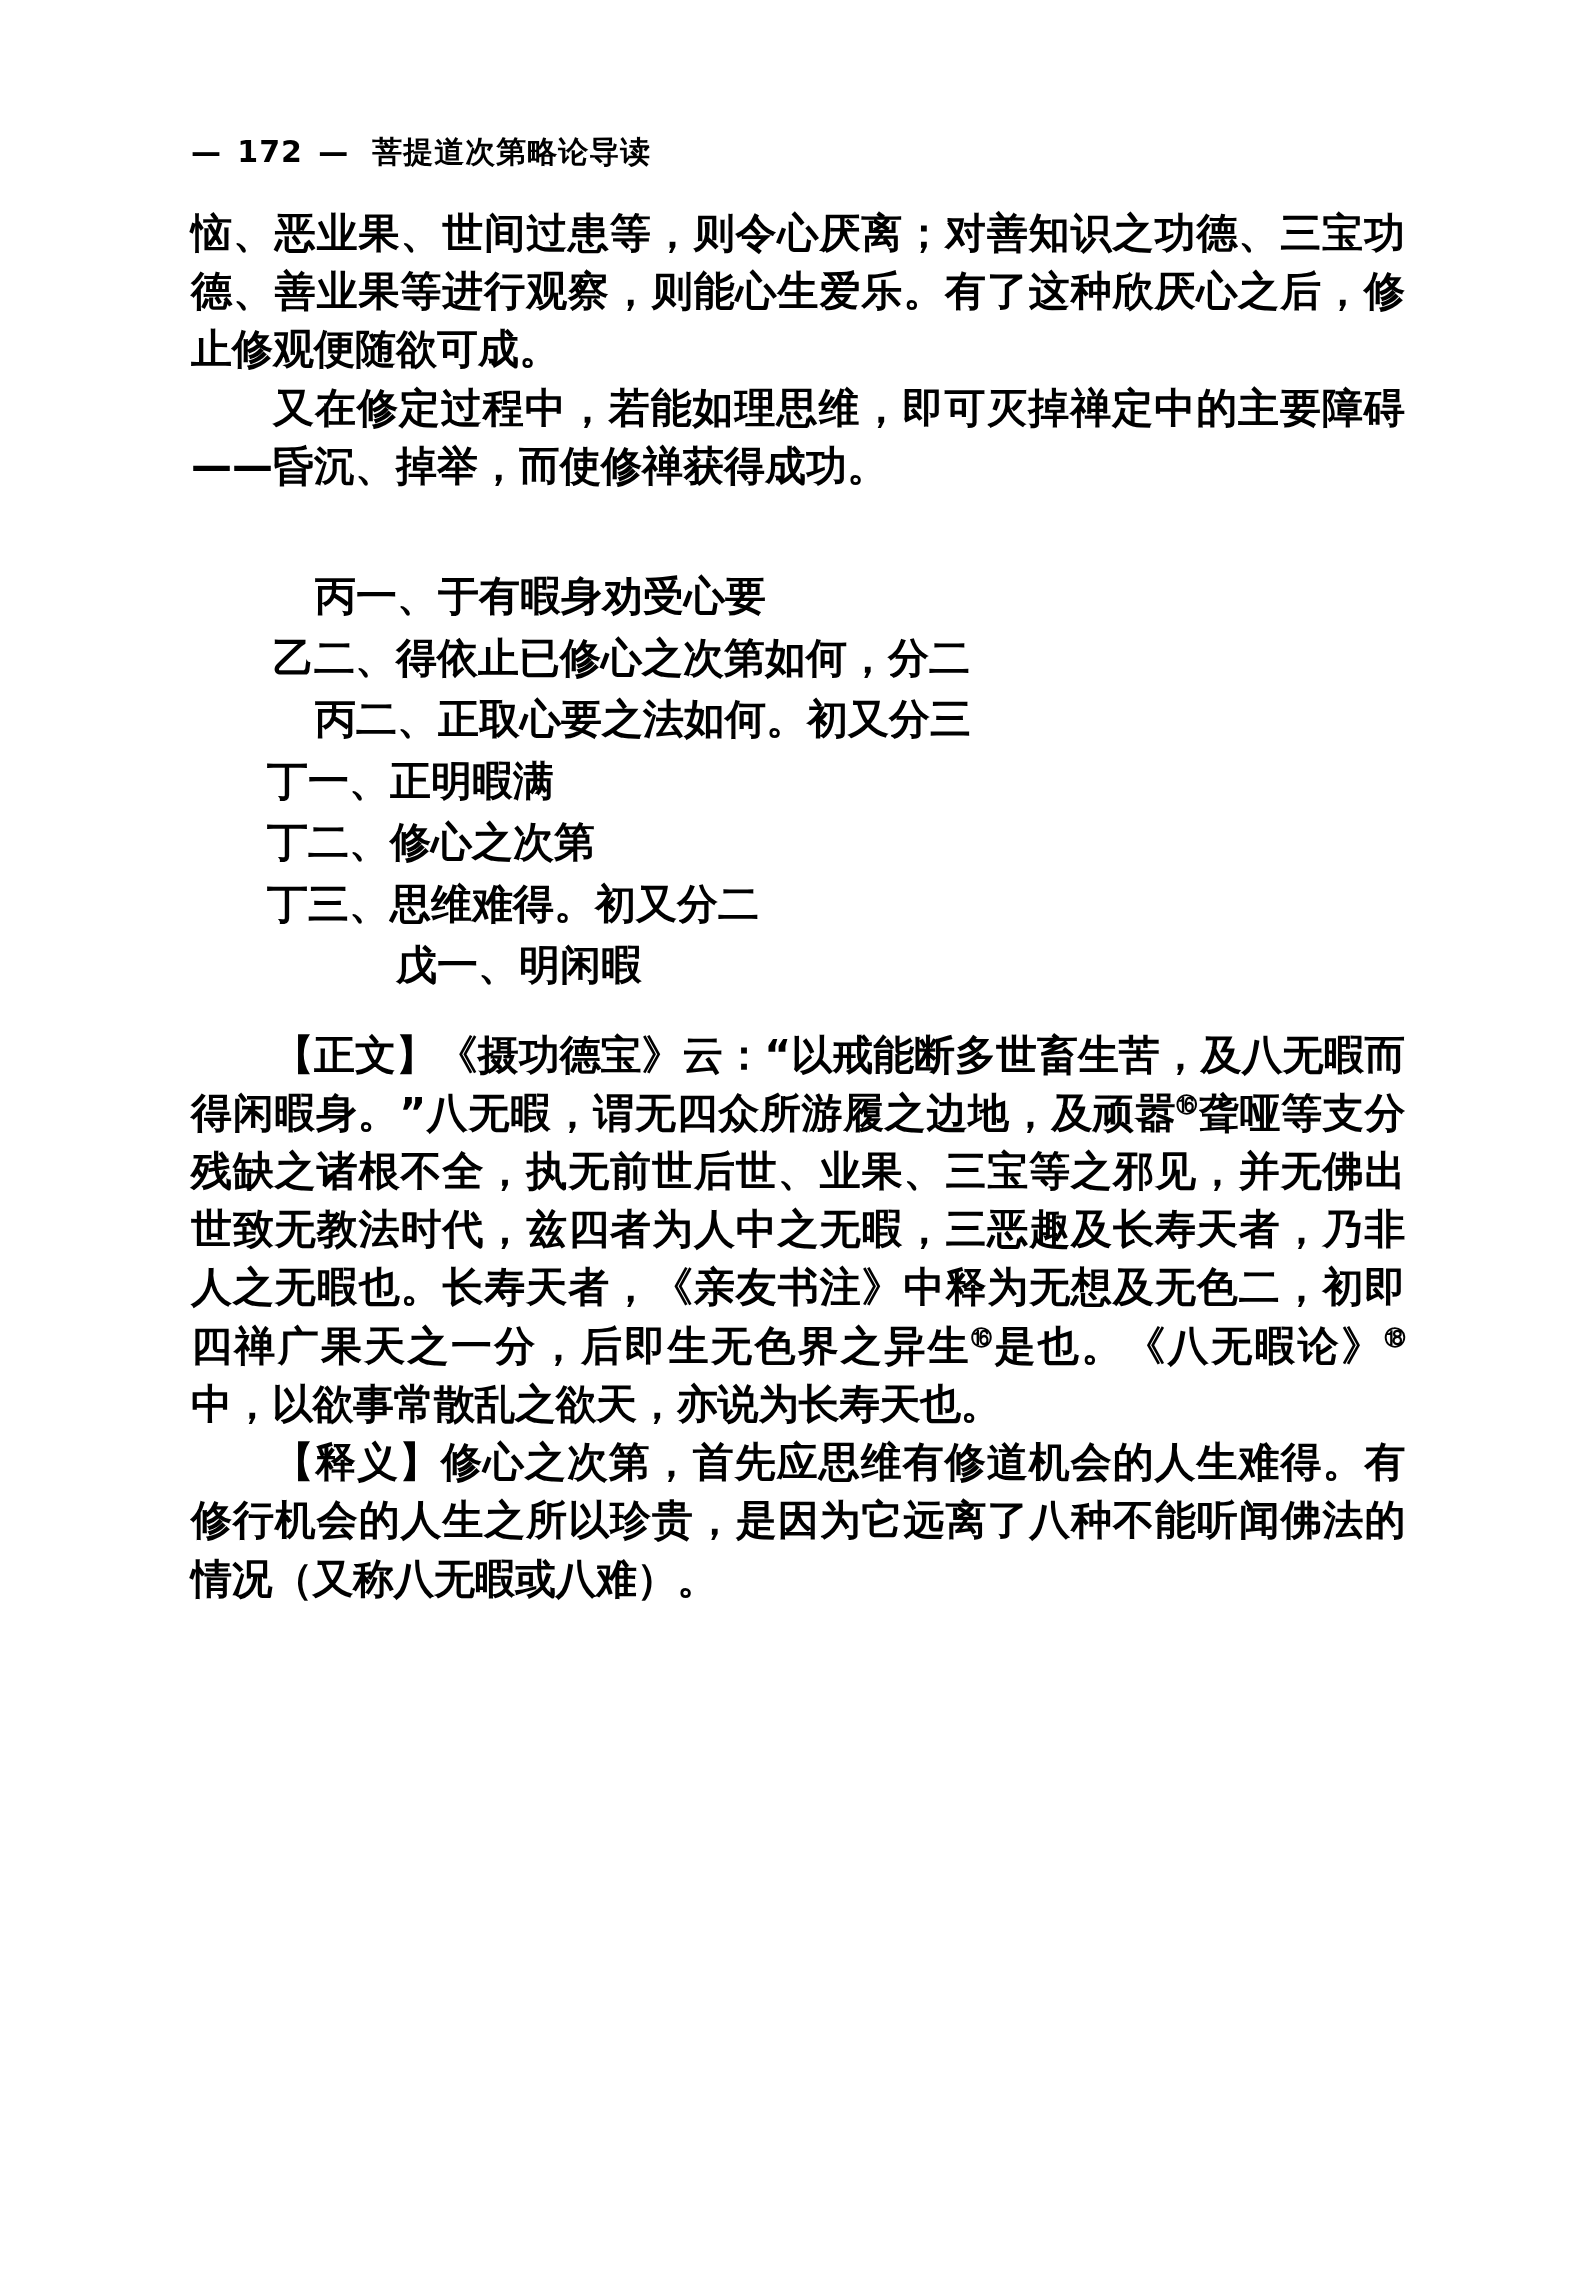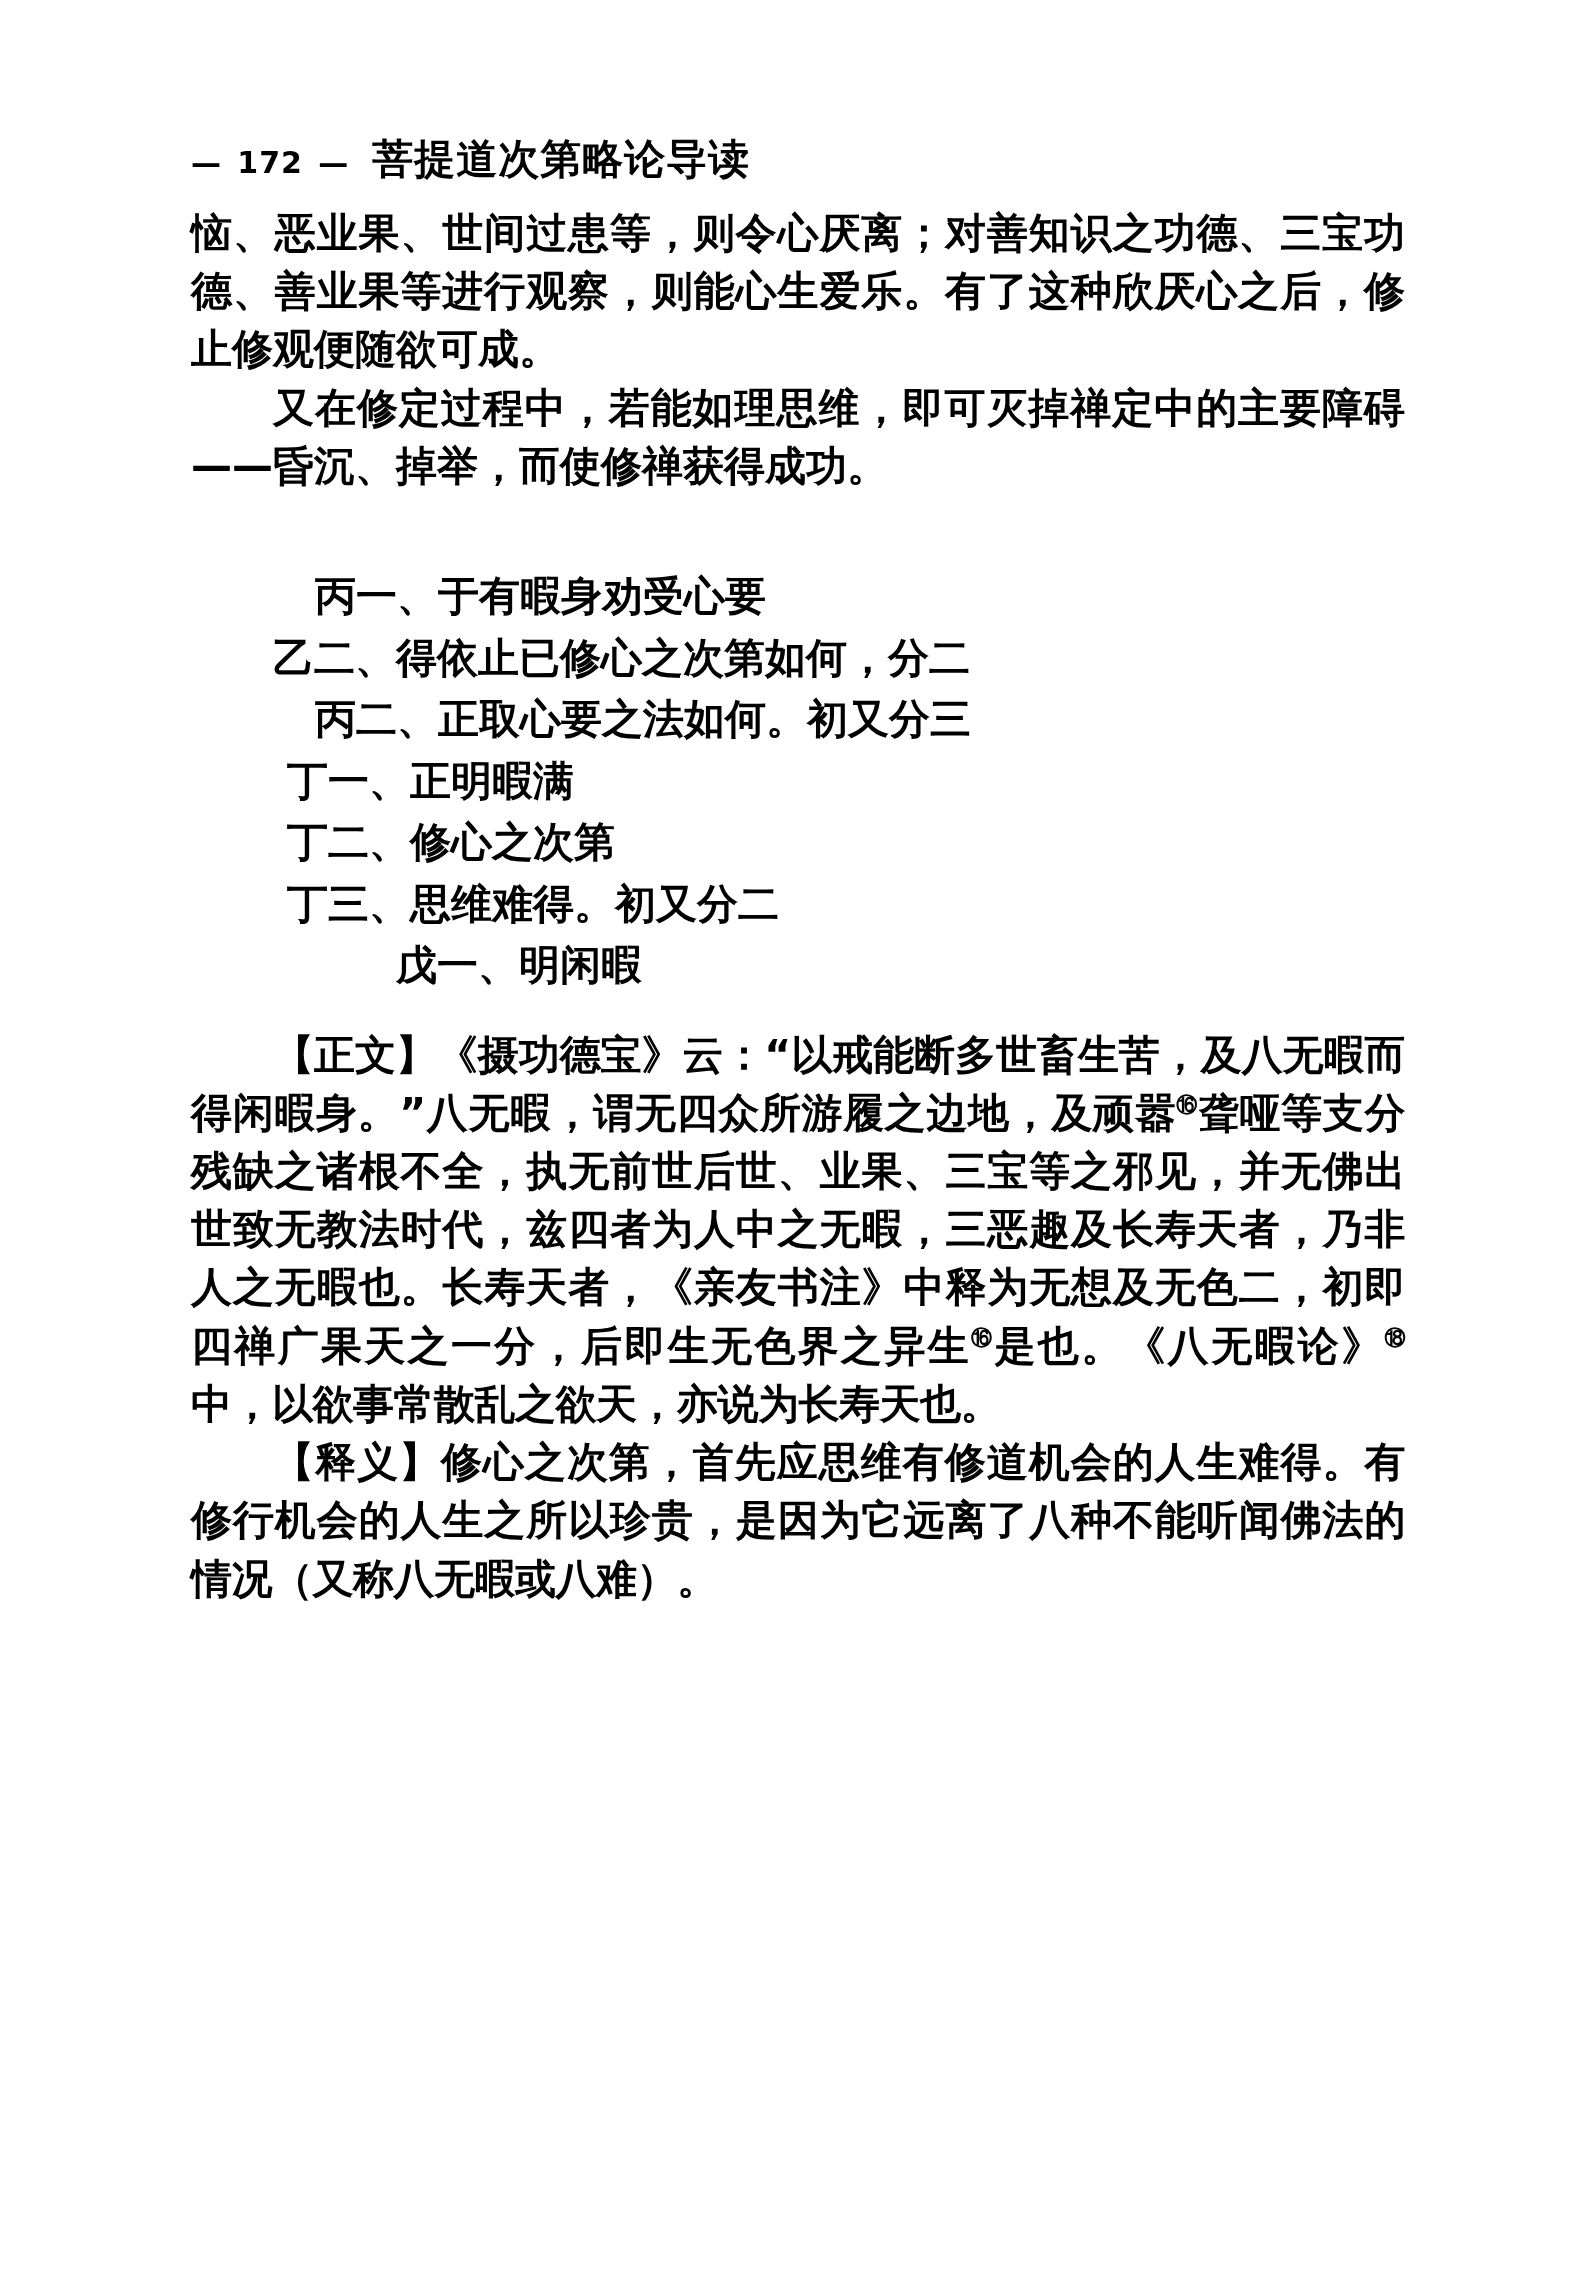--- a/index.html
+++ b/index.html
@@ -27,21 +27,21 @@
     left: 191px;
     display: flex;
     align-items: baseline;
     gap: 9.6px;
     font-size: 30px;
     font-weight: bold;
     letter-spacing: 1px;
     white-space: nowrap;
   }
   .header .pageno { font-size: 30px; padding: 0 5.7px; text-align: center; }
-  .header .title { font-size: 41px; margin-left: 13.4px; }
+  .header .title { font-size: 30px; margin-left: 13.4px; }
 
   .content {
     position: absolute;
     top: 204px;
     left: 191px;
     width: 1214px;
   }
 
   p.body-text {
     margin: 0 0 0 0;
@@ -62,21 +62,21 @@
     margin-top: 0;
   }
   .outline-item {
     font-size: 41px;
     font-weight: bold;
     line-height: 1.5;
     white-space: nowrap;
   }
   .lvl1 { margin-left: 82px; }
   .lvl2 { margin-left: 124px; }
-  .lvl3 { margin-left: 96px; }
+  .lvl3 { margin-left: 76px; }
   .lvl4 { margin-left: 205px; }
 
   p.dense {
     font-size: 41px;
     line-height: 1.42;
     font-weight: bold;
     text-align: justify;
     text-justify: inter-character;
     margin: 0;
     letter-spacing: -0.5px;

